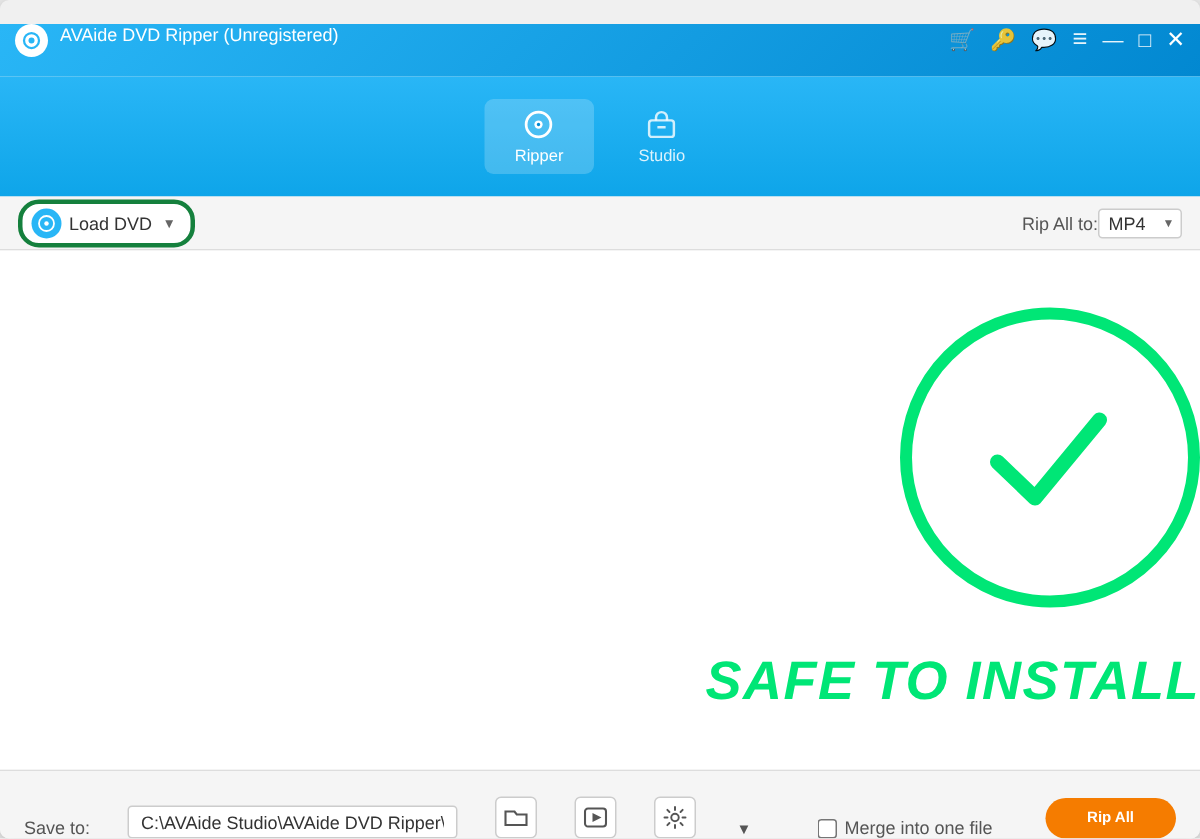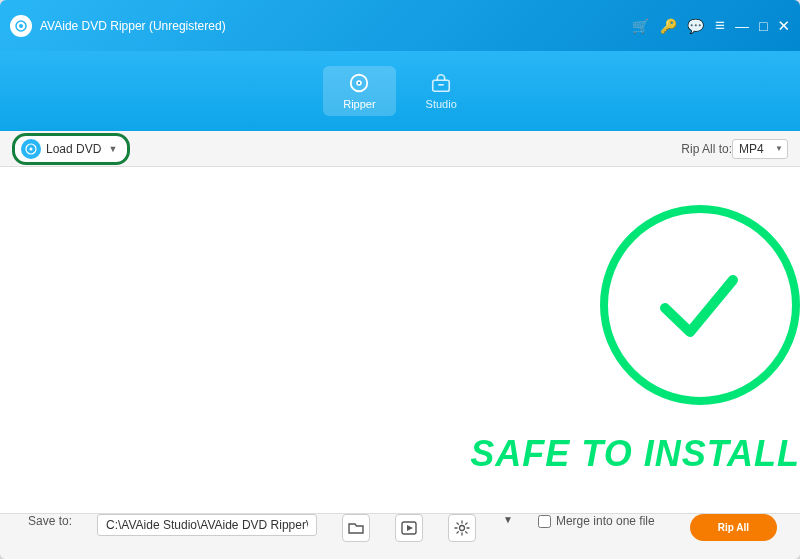--- a/index.html
+++ b/index.html
@@ -11,25 +11,26 @@
       display: flex;
       flex-direction: column;
       border-radius: 6px;
       overflow: hidden;
       box-shadow: 0 2px 12px rgba(0,0,0,0.3);
     }
 
     
     .title-bar {
       background: linear-gradient(135deg, #29b6f6 0%, #0288d1 100%);
-      height: 51px;
-      display: flex;
-      align-items: center;
+      height: 35px;
+      display: flex;
+      align-items: flex-start;
       padding: 0 10px;
       flex-shrink: 0;
+      margin-top: 16px;
     }
     .title-bar-logo {
       width: 22px;
       height: 22px;
       background: #fff;
       border-radius: 50%;
       display: flex;
       align-items: center;
       justify-content: center;
       margin-right: 8px;
@@ -185,22 +186,22 @@
       letter-spacing: 1px;
       font-style: italic;
     }
 
     
     .bottom-bar {
       background: #f5f5f5;
       border-top: 1px solid #ddd;
       height: 46px;
       display: flex;
-      align-items: flex-start;
-      padding: 0 28px;
+      align-items: flex-end;
+      padding: 0 16px;
       gap: 25px;
       flex-shrink: 0;
     }
     .save-to-label {
       font-size: 12px;
       color: #555;
       white-space: nowrap;
     }
     .save-path-input {
       border: 1px solid #ccc;

